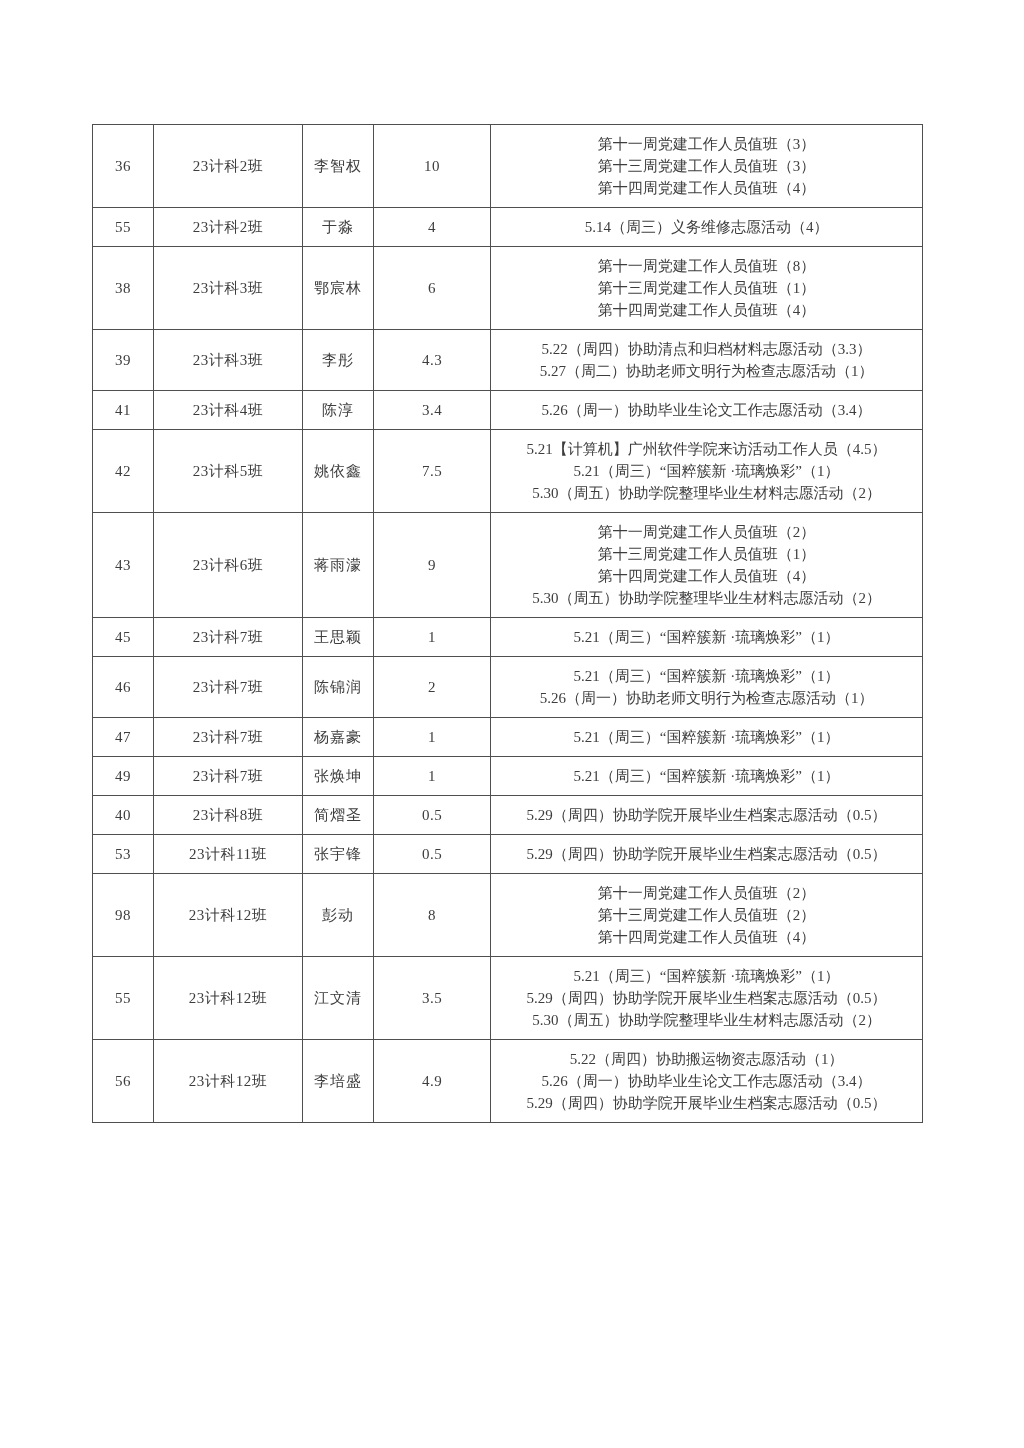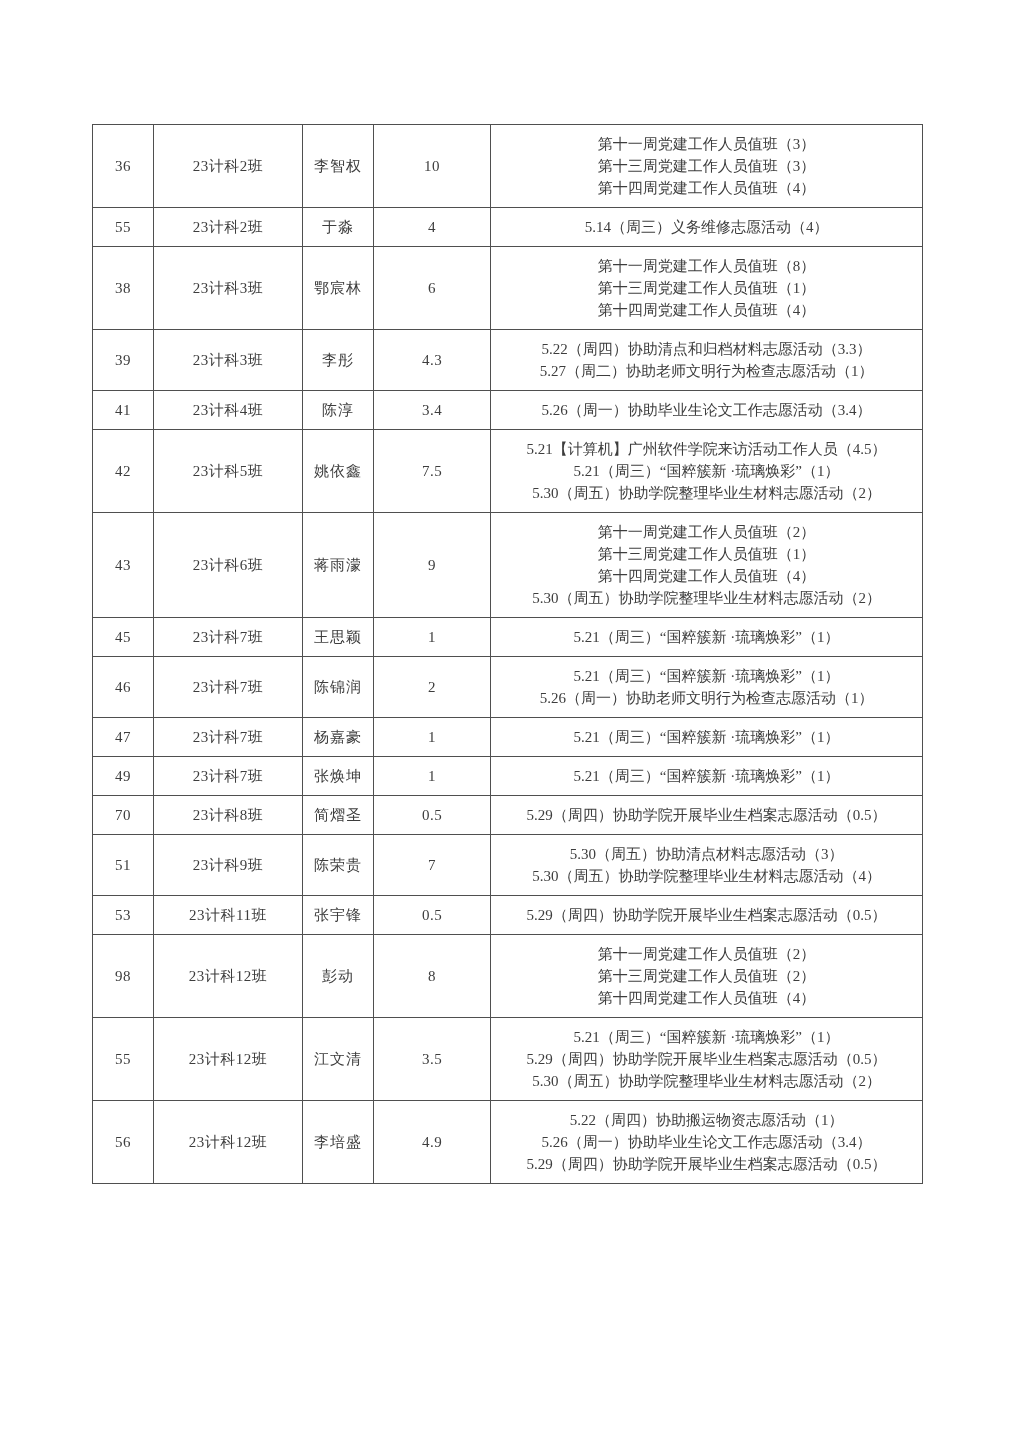--- a/index.html
+++ b/index.html
@@ -179,39 +179,29 @@
     <td class="c-no">49</td>
     <td class="c-class">23计科7班</td>
     <td class="c-name">张焕坤</td>
     <td class="c-hours">1</td>
     <td class="c-acts">
             <div class="act-line">5.21（周三）“国粹簇新 ·琉璃焕彩”（1）</div>
           </td>
   </tr>
 
   <tr>
-    <td class="c-no">70</td>
+    <td class="c-no">40</td>
     <td class="c-class">23计科8班</td>
     <td class="c-name">简熠圣</td>
     <td class="c-hours">0.5</td>
     <td class="c-acts">
             <div class="act-line">5.29（周四）协助学院开展毕业生档案志愿活动（0.5）</div>
           </td>
   </tr>
 
-  <tr>
-    <td class="c-no">51</td>
-    <td class="c-class">23计科9班</td>
-    <td class="c-name">陈荣贵</td>
-    <td class="c-hours">7</td>
-    <td class="c-acts">
-            <div class="act-line">5.30（周五）协助清点材料志愿活动（3）</div>
-            <div class="act-line">5.30（周五）协助学院整理毕业生材料志愿活动（4）</div>
-          </td>
-  </tr>
 
 
   <tr>
     <td class="c-no">53</td>
     <td class="c-class">23计科11班</td>
     <td class="c-name">张宇锋</td>
     <td class="c-hours">0.5</td>
     <td class="c-acts">
             <div class="act-line">5.29（周四）协助学院开展毕业生档案志愿活动（0.5）</div>
           </td>

